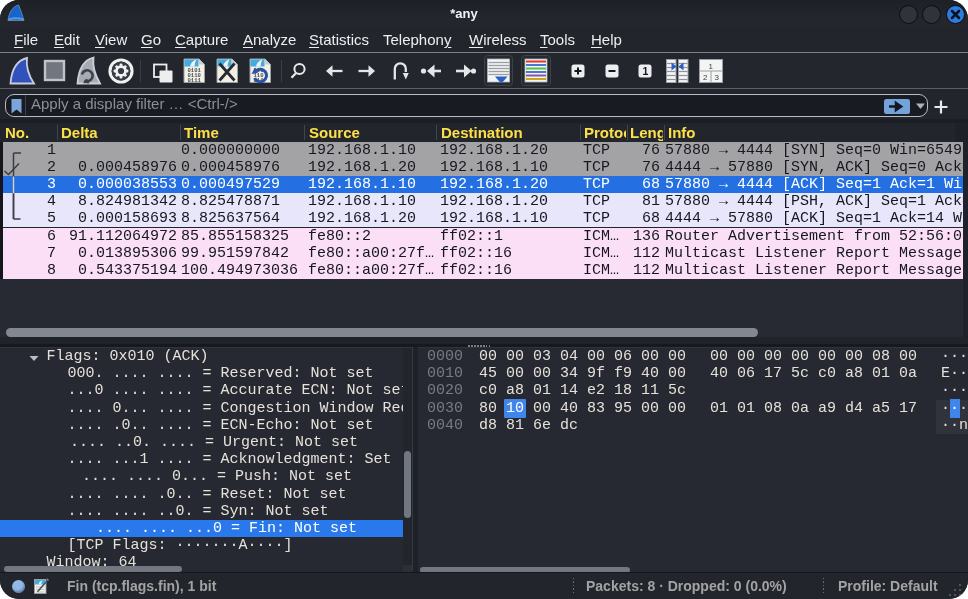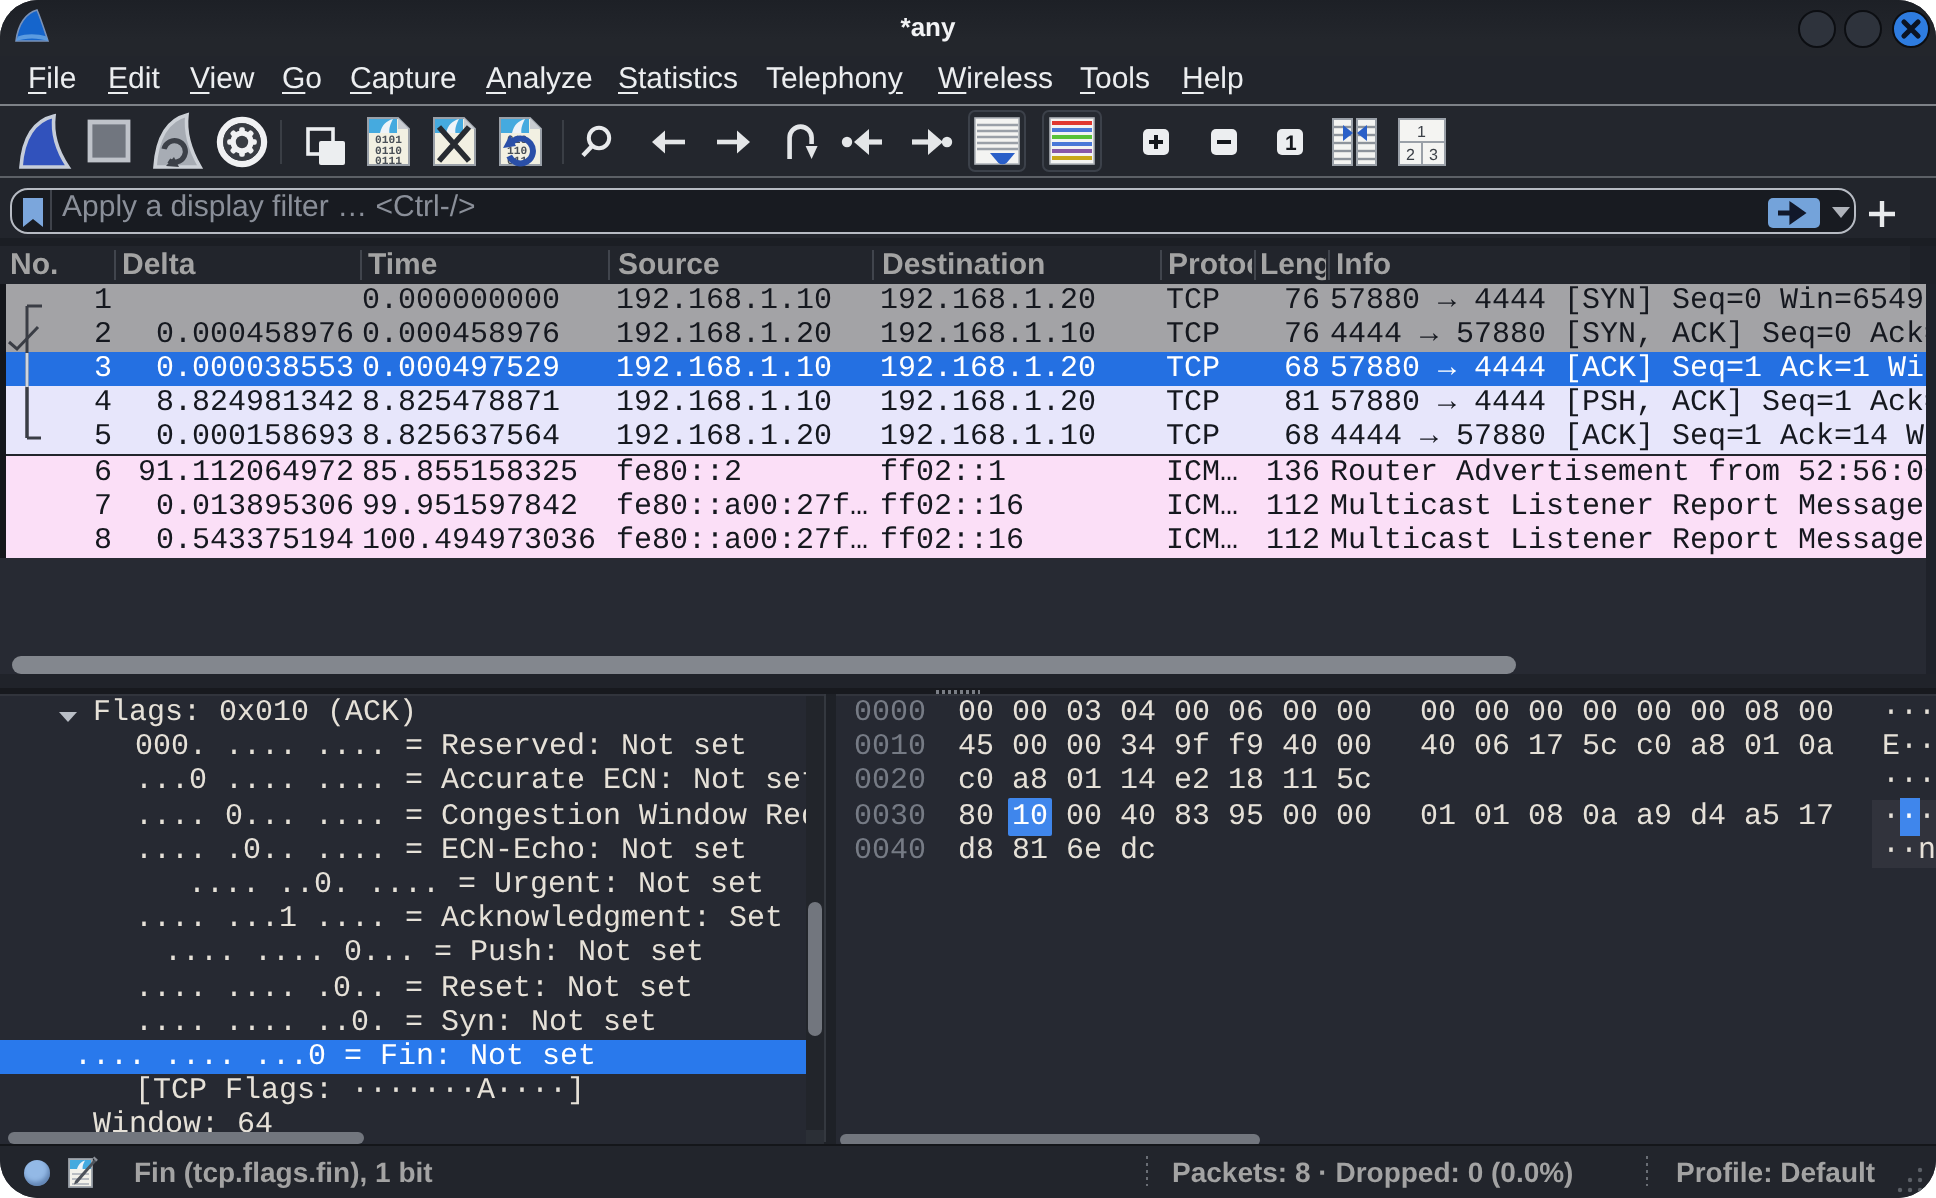--- a/index.html
+++ b/index.html
@@ -20,21 +20,21 @@
 #toolbar{left:0;top:53px;width:968px;height:35px;background:#23262d;}
 #toolline{left:0;top:88px;width:968px;height:1px;background:#5c6066;}
 .tsep{position:absolute;top:7px;width:1px;height:22px;background:#3a3e45;}
 
 #filterbar{left:0;top:89px;width:968px;height:30px;background:#22252c;}
 #finput{position:absolute;left:5px;top:4.5px;width:923px;height:23px;box-sizing:border-box;
   background:#181b21;border:1.5px solid #b7bbc3;border-radius:9px;}
 #fsep{position:absolute;left:25px;top:6px;width:1px;height:20px;background:#3f434b;}
 #fplaceholder{position:absolute;left:31px;top:6px;color:#8a8f99;font-size:15px;}
 
-#pheader{left:0;top:124px;width:968px;height:17.5px;background:#22252c;color:#a3a3a3;
+#pheader{left:0;top:124px;width:968px;height:17.5px;background:#22252c;color:#fde047;
   font-size:15px;font-weight:700;}
 .hsep{position:absolute;top:1px;width:1px;height:15px;background:#41454d;}
 .hlabel{position:absolute;top:0px;}
 .prow{position:absolute;left:0;width:963px;height:17.2px;overflow:hidden;}
 .prow span{position:absolute;font-family:"Liberation Mono",monospace;font-size:15px;line-height:17.2px;white-space:pre;top:0px;}
 .cno{left:0px;width:56px;text-align:right;}
 .cdelta{left:60px;width:117px;text-align:right;}
 .ctime{left:181px;}
 .csrc{left:308px;}
 .cdst{left:440px;}
@@ -385,26 +385,26 @@
     background-image:repeating-linear-gradient(to bottom,#7a7e85 0 1.5px,transparent 1.5px 3px);"></div>
 
   <div class="abs" style="left:0;top:119px;width:968px;height:3.5px;background:#1b1e24;"></div>
   <div class="abs" style="left:412px;top:347px;width:6px;height:224.5px;background:#1e2127;"></div>
   <div id="dpane" class="abs">
     <div class="line mono" style="padding-left:46.5px">Flags: 0x010 (ACK)</div>
     <div class="line mono" style="padding-left:67.5px">000. .... .... = Reserved: Not set</div>
     <div class="line mono" style="padding-left:67.5px">...0 .... .... = Accurate ECN: Not set</div>
     <div class="line mono" style="padding-left:67.5px">.... 0... .... = Congestion Window Reduced: Not set</div>
     <div class="line mono" style="padding-left:67.5px">.... .0.. .... = ECN-Echo: Not set</div>
-    <div class="line mono" style="padding-left:94px">.... ..0. .... = Urgent: Not set</div>
+    <div class="line mono" style="padding-left:70px">.... ..0. .... = Urgent: Not set</div>
     <div class="line mono" style="padding-left:67.5px">.... ...1 .... = Acknowledgment: Set</div>
     <div class="line mono" style="padding-left:82px">.... .... 0... = Push: Not set</div>
     <div class="line mono" style="padding-left:67.5px">.... .... .0.. = Reset: Not set</div>
     <div class="line mono" style="padding-left:67.5px">.... .... ..0. = Syn: Not set</div>
-    <div class="line mono" style="padding-left:37px;background:#2979ec;color:#fff;width:404px;box-sizing:border-box;">.... .... ...0 = Fin: Not set</div>
+    <div class="line mono" style="padding-left:96px;background:#2979ec;color:#fff;width:404px;box-sizing:border-box;">.... .... ...0 = Fin: Not set</div>
     <div class="line mono" style="padding-left:67.5px">[TCP Flags: ·······A····]</div>
     <div class="line mono" style="padding-left:46.5px">Window: 64</div>
     <svg class="abs" style="left:28px;top:6px" width="12" height="8" viewBox="0 0 12 8">
         <path d="M1.5 2 L10.5 2 L6 7 Z" fill="#b9bec6"></path>
       </svg>
     <div class="abs" style="left:403px;top:0;width:9px;height:224px;background:#22252b;"></div>
     <div class="abs thumb" style="left:404px;top:103px;width:6.5px;height:67px;"></div>
     <div class="abs" style="left:403px;top:217px;width:9px;height:7px;background:#2b2f36;"></div>
     <div class="abs thumb" style="left:4px;top:218px;width:178px;height:6px;"></div>
   </div>

